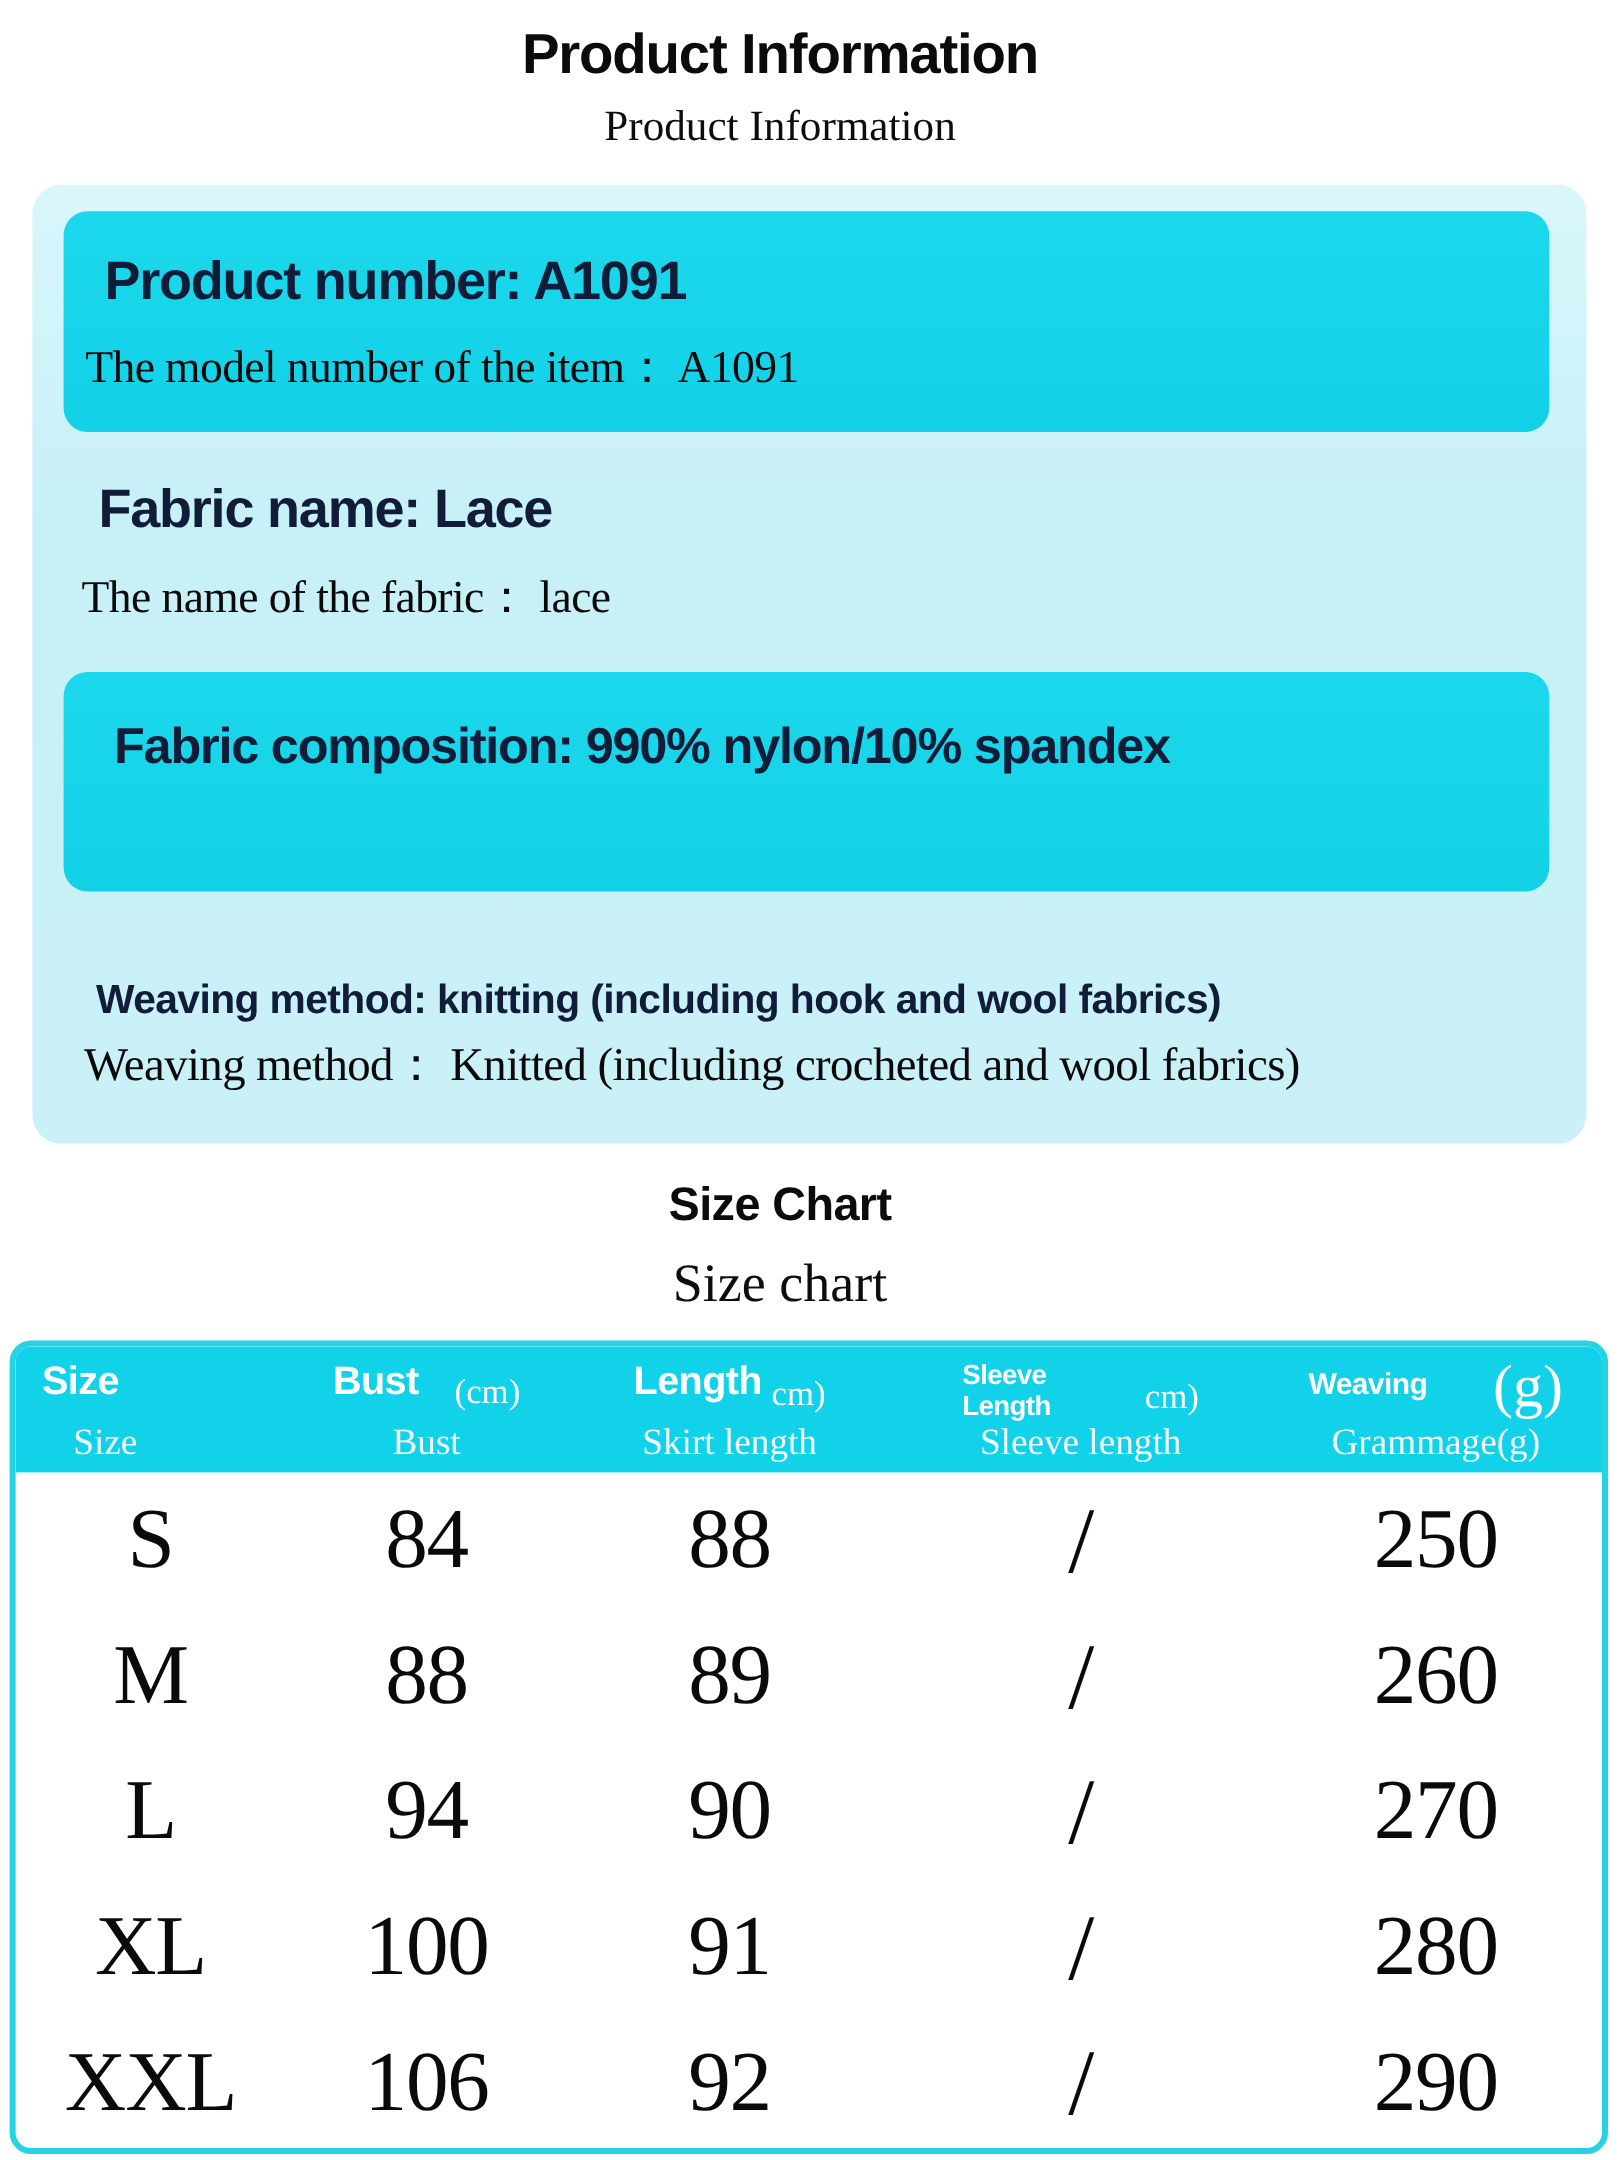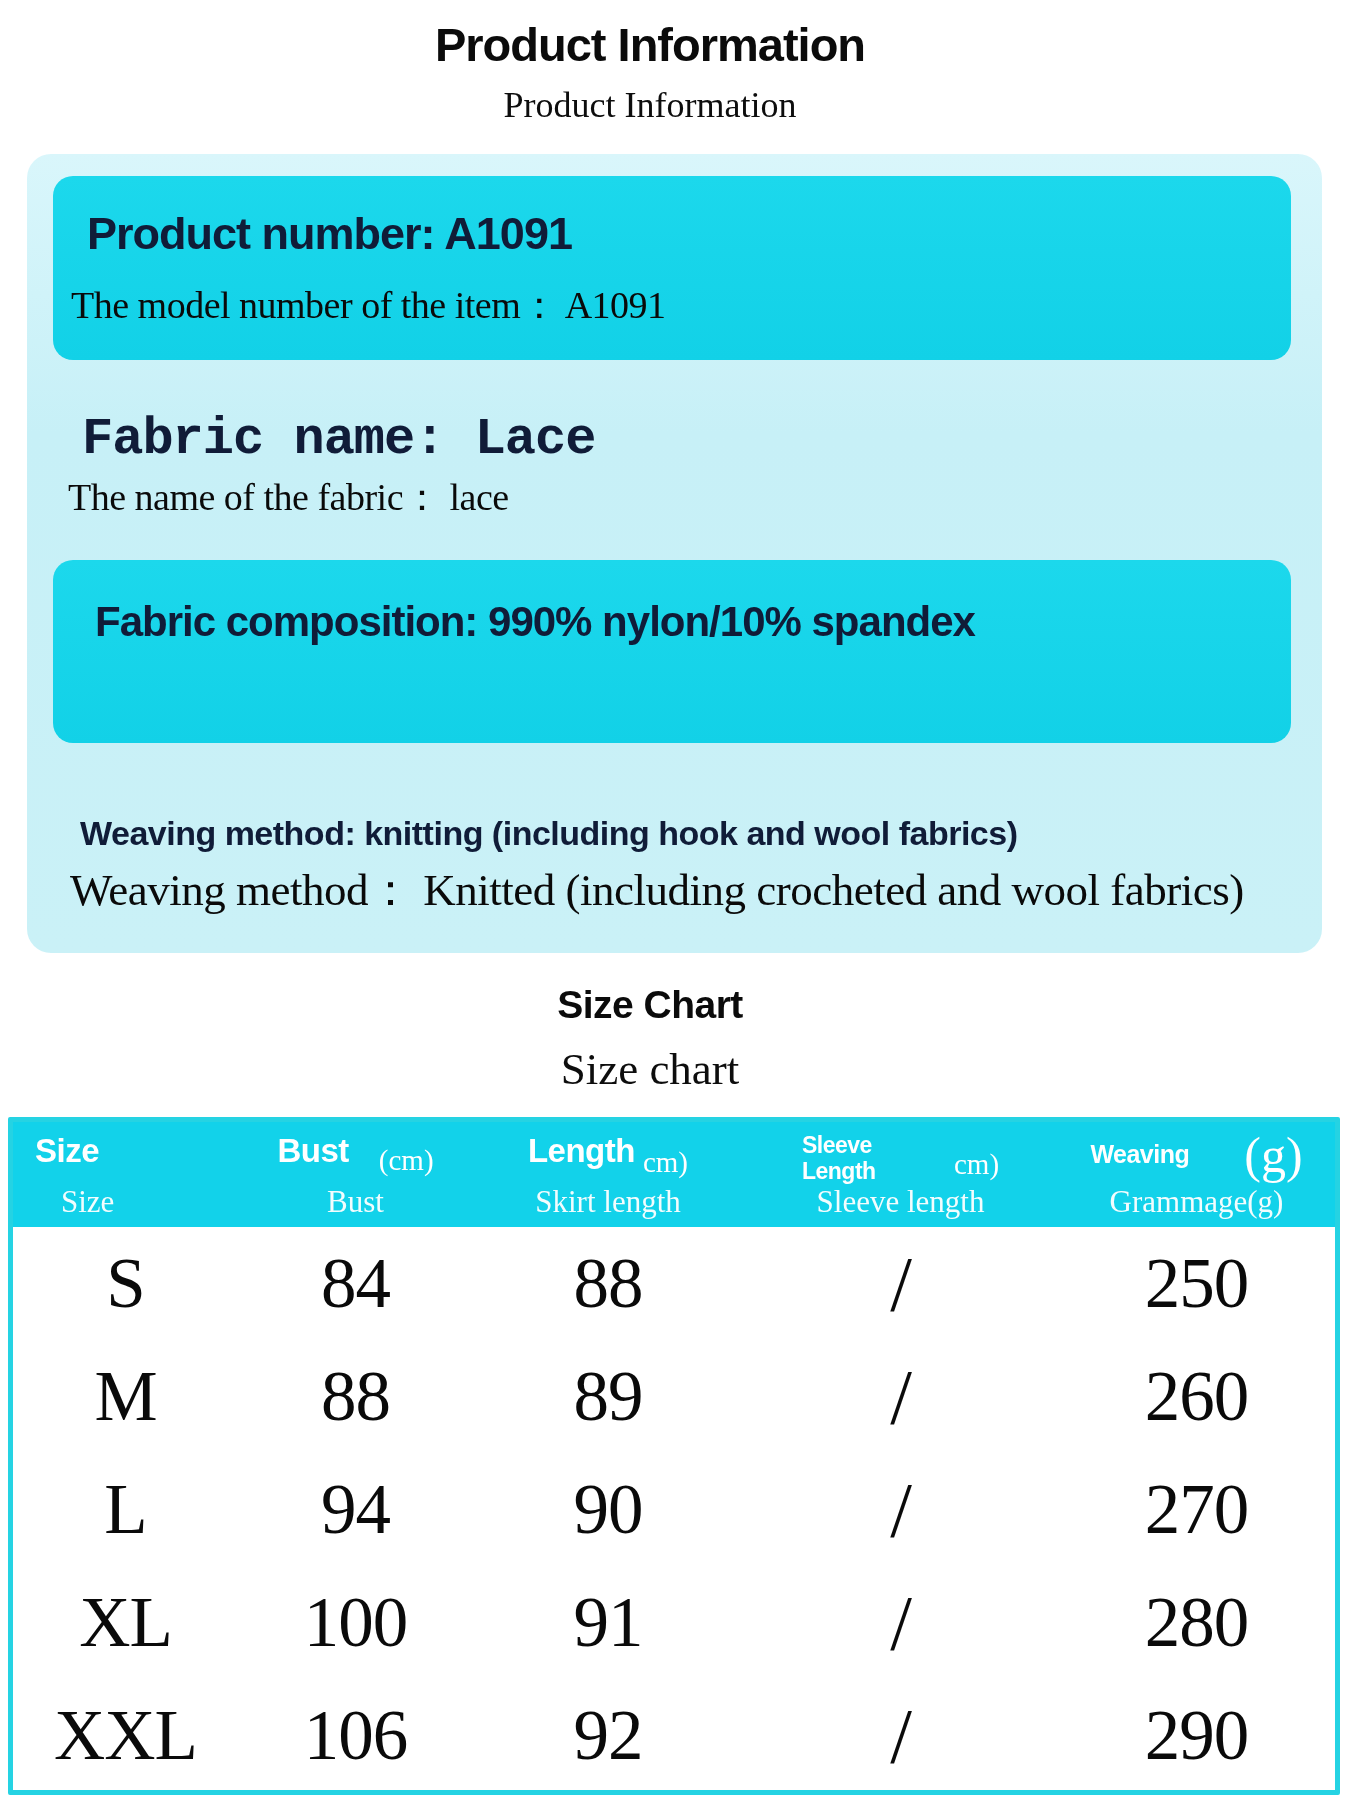--- a/index.html
+++ b/index.html
@@ -21,38 +21,38 @@
   .box2{top:406px;height:183px;}
 
   .h-navy{font-family:"Liberation Sans",sans-serif;font-weight:700;color:#101c38;
       letter-spacing:-1px;margin:16px;white-space:nowrap;}
   .detail{font-family:"Liberation Serif","DejaVu Sans",serif;font-weight:400;color:#0a0a0a;
       margin:0;white-space:nowrap;letter-spacing:-0.5px;}
 
   .box1 .h-navy{position:absolute;left:18px;top:16px;font-size:45px;}
   .box1 .detail{position:absolute;left:18px;top:104px;font-size:38px;}
 
-  .fabric-name-h{position:absolute;left:39px;top:240px;font-size:52px;font-family:Liberation Mono, monospace;}
+  .fabric-name-h{position:absolute;left:39px;top:228px;font-size:45px;}
   .fabric-name-d{position:absolute;left:41px;top:318px;font-size:38px;}
 
   .box2 .h-navy{position:absolute;left:26px;top:22px;font-size:42px;}
   .box2 .detail{position:absolute;left:32px;top:110px;font-size:38px;}
 
   .weaving-h{position:absolute;left:37px;top:644px;font-size:34px;letter-spacing:-0.5px;text-align:right;}
-  .weaving-d{position:absolute;left:43px;top:706px;font-size:45px;}
+  .weaving-d{position:absolute;left:43px;top:706px;font-size:39px;}
 
   
   .chart-title{position:absolute;left:0;top:982px;width:1300px;text-align:center;
       font:700 39px/1.2 "Liberation Sans",sans-serif;letter-spacing:-0.5px;color:#0b0b0b;}
   .chart-subtitle{position:absolute;left:0;top:1042px;width:1300px;text-align:center;
       font:400 45px/1.2 "Liberation Serif","DejaVu Sans",serif;color:#0d0d0d;}
 
   
   .size-table{position:absolute;left:8px;top:1117px;width:1332px;height:678px;
-      border:5px solid #25d3e3;border-radius:2px;background:#ffffff;overflow:hidden;
+      border:5px solid #25d3e3;border-radius:18px;background:#ffffff;overflow:hidden;
       box-sizing:border-box;}
   .thead{display:grid;grid-template-columns:225px 235px 270px 315px 1fr;height:105px;
       background:#12d2ea;color:#ffffff;}
   .hcell{position:relative;}
   .hrow1{position:absolute;top:10px;left:0;width:100%;display:flex;align-items:flex-start;
       justify-content:center;}
   .hrow2{position:absolute;top:62px;left:0;width:100%;text-align:center;
       font-family:"Liberation Serif","DejaVu Sans",serif;font-size:31px;color:rgba(255,255,255,.95);}
   .hbold{font-weight:700;font-size:33px;letter-spacing:-0.5px;}
   .hunit{font-family:"Liberation Serif","DejaVu Sans",serif;font-weight:400;font-size:29px;text-align:center;}

